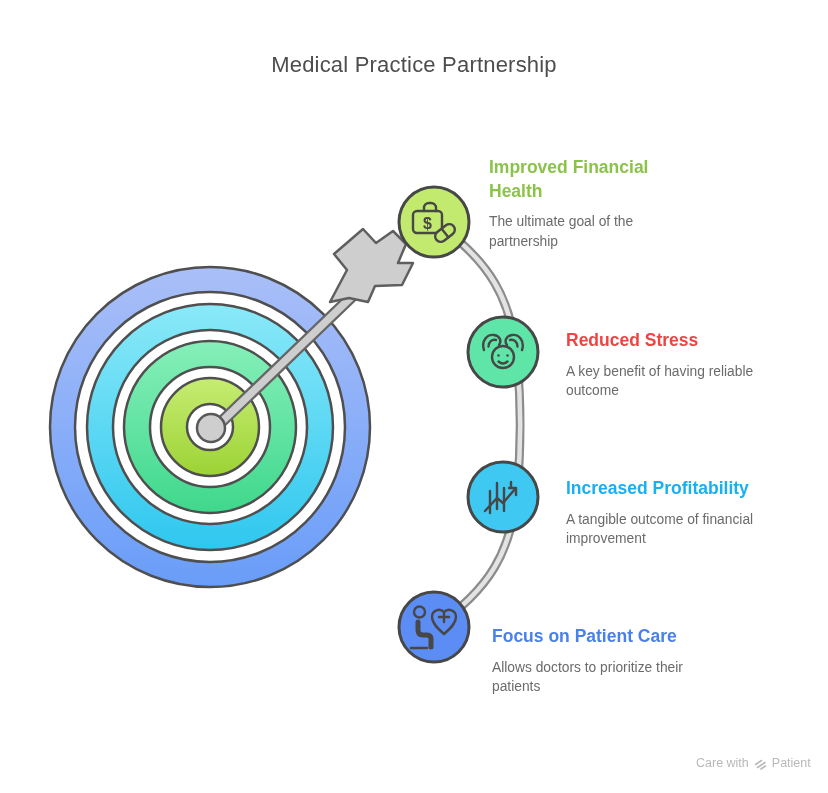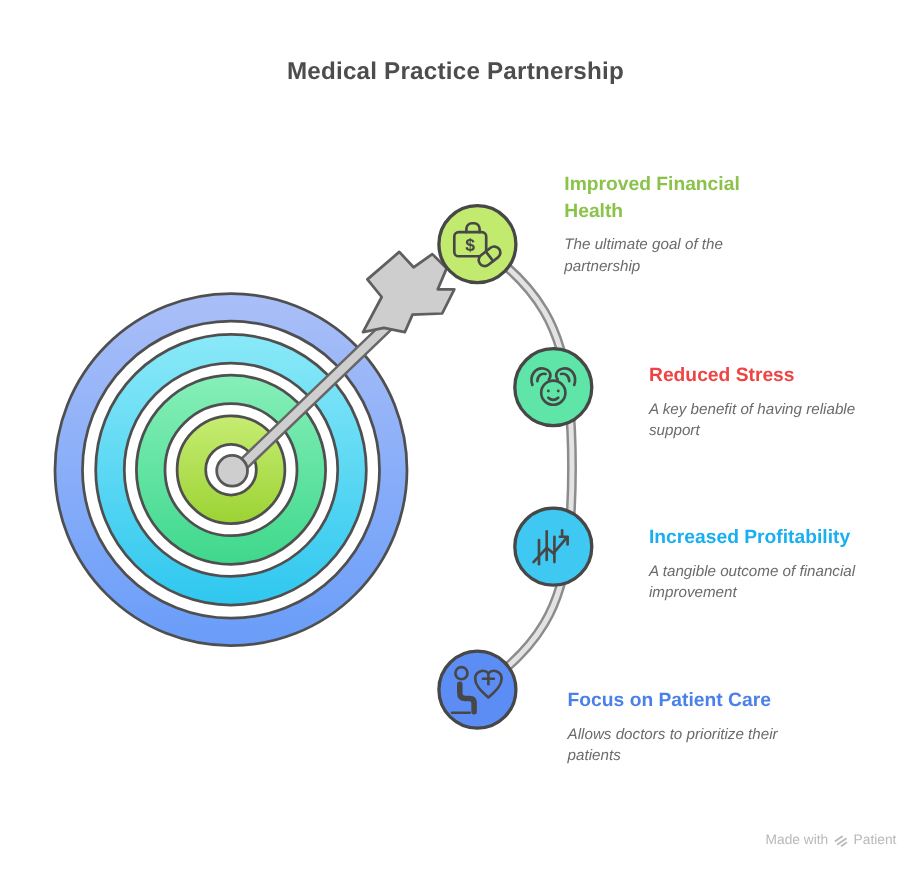--- a/index.html
+++ b/index.html
@@ -8,39 +8,38 @@
     width:828px;height:793px;
     background:#ffffff;
     overflow:hidden;
     font-family:"Liberation Sans", sans-serif;
   }
   .page-title{
     position:absolute;
     left:0; top:52px; width:828px;
     text-align:center;
     font-size:22px;
-    font-weight:700;
+    font-weight:400;
     color:#4d4d4d;
     letter-spacing:.2px;
     margin:0;
   }
   .scene{position:absolute;left:0;top:0;width:828px;height:793px;}
-  .item-text{position:absolute;margin-left:24px;}
+  .item-text{position:absolute;}
   .item-text h2{
     margin:0;
     font-size:17.5px;
     font-weight:700;
     line-height:1.35;
   }
   .item-text p{
     margin:9px 0 0 0;
     font-size:13.8px;
     line-height:1.4;
     color:#6b6b6b;
-    font-style:italic;
   }
   .item1{left:489px;top:156px;width:196px;}
   .item2{left:566px;top:329px;width:232px;}
   .item3{left:566px;top:477px;width:232px;}
   .item4{left:492px;top:625px;width:236px;}
   .watermark{
     position:absolute;
     top:756px;left:696px;
     display:flex;align-items:center;gap:5px;
     font-size:12.5px;color:#b9b9b9;
@@ -151,35 +150,35 @@
     </g>
   </svg>
 
   <div class="item-text item1">
     <h2 style="color: rgb(139, 195, 74);">Improved Financial Health</h2>
     <p>The ultimate goal of the partnership</p>
   </div>
 
   <div class="item-text item2">
     <h2 style="color: #ef4444;">Reduced Stress</h2>
-    <p>A key benefit of having reliable support</p>
+    <p>A key benefit of having reliable outcome</p>
   </div>
 
   <div class="item-text item3">
     <h2 style="color: rgb(26, 175, 240);">Increased Profitability</h2>
     <p>A tangible outcome of financial improvement</p>
   </div>
 
   <div class="item-text item4">
     <h2 style="color: rgb(74, 128, 234);">Focus on Patient Care</h2>
     <p>Allows doctors to prioritize their patients</p>
   </div>
 
   <a class="watermark">
-    <span>Made with</span>
+    <span>Care with</span>
     <svg width="13" height="13" viewBox="0 0 13 13" fill="none" stroke="#b9b9b9" stroke-width="1.6" stroke-linecap="round">
       <line x1="1.5" y1="7.5" x2="7.5" y2="3.5"></line>
       <line x1="3.5" y1="10.5" x2="11" y2="5.5"></line>
       <line x1="7" y1="12" x2="11.5" y2="9"></line>
     </svg>
     <span>Patient</span>
   </a>
 
 </div>
 

